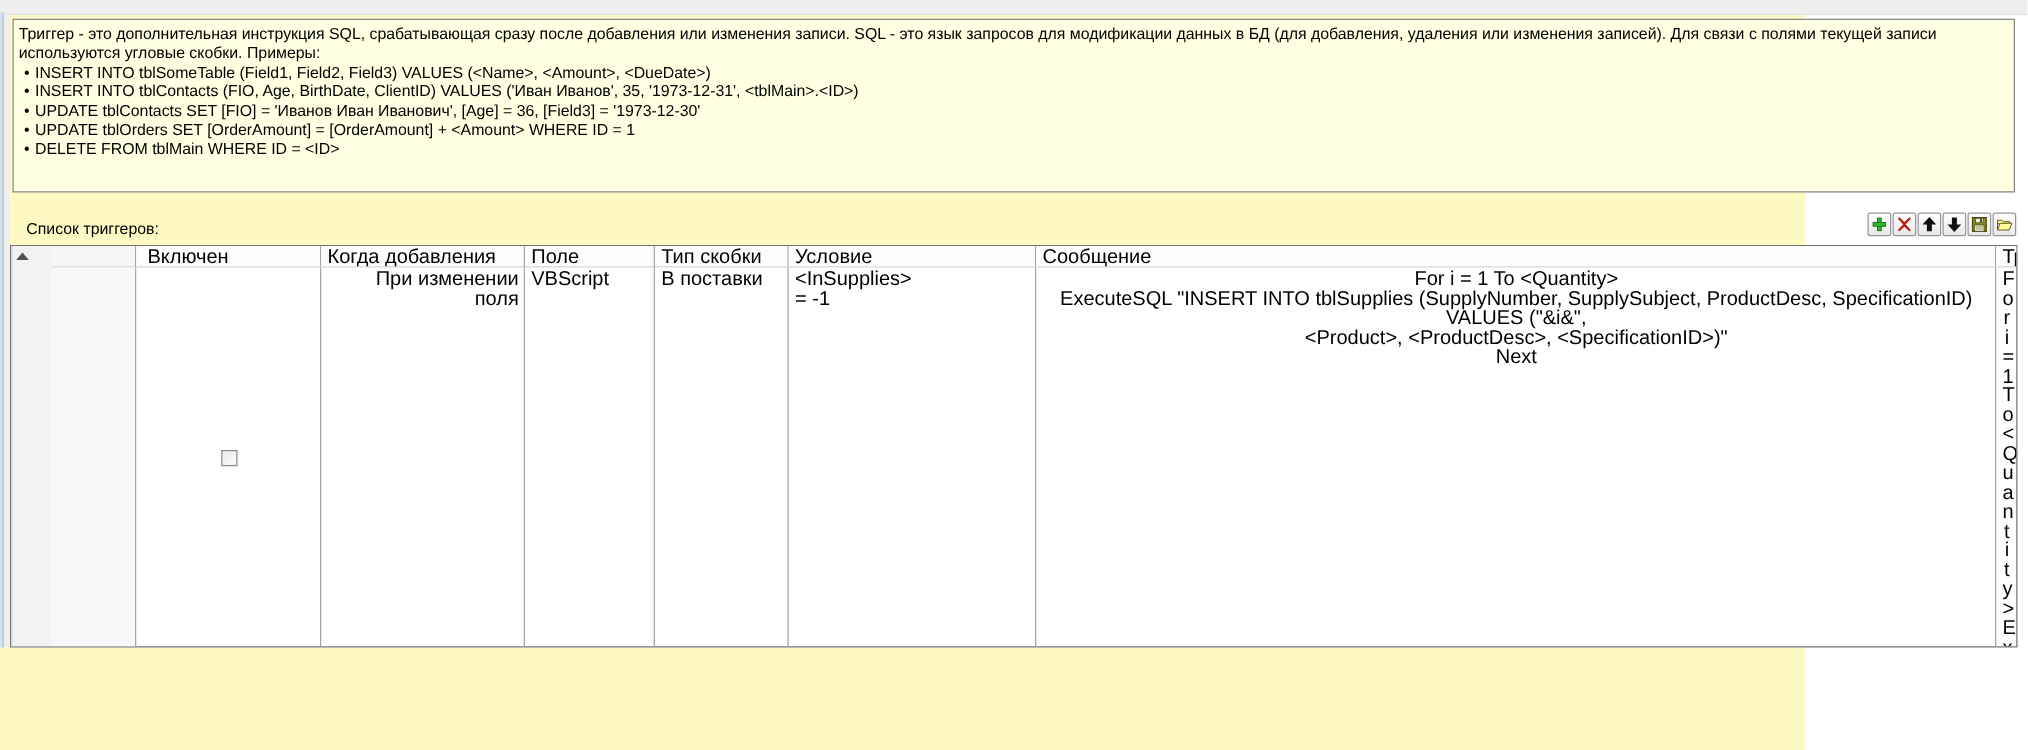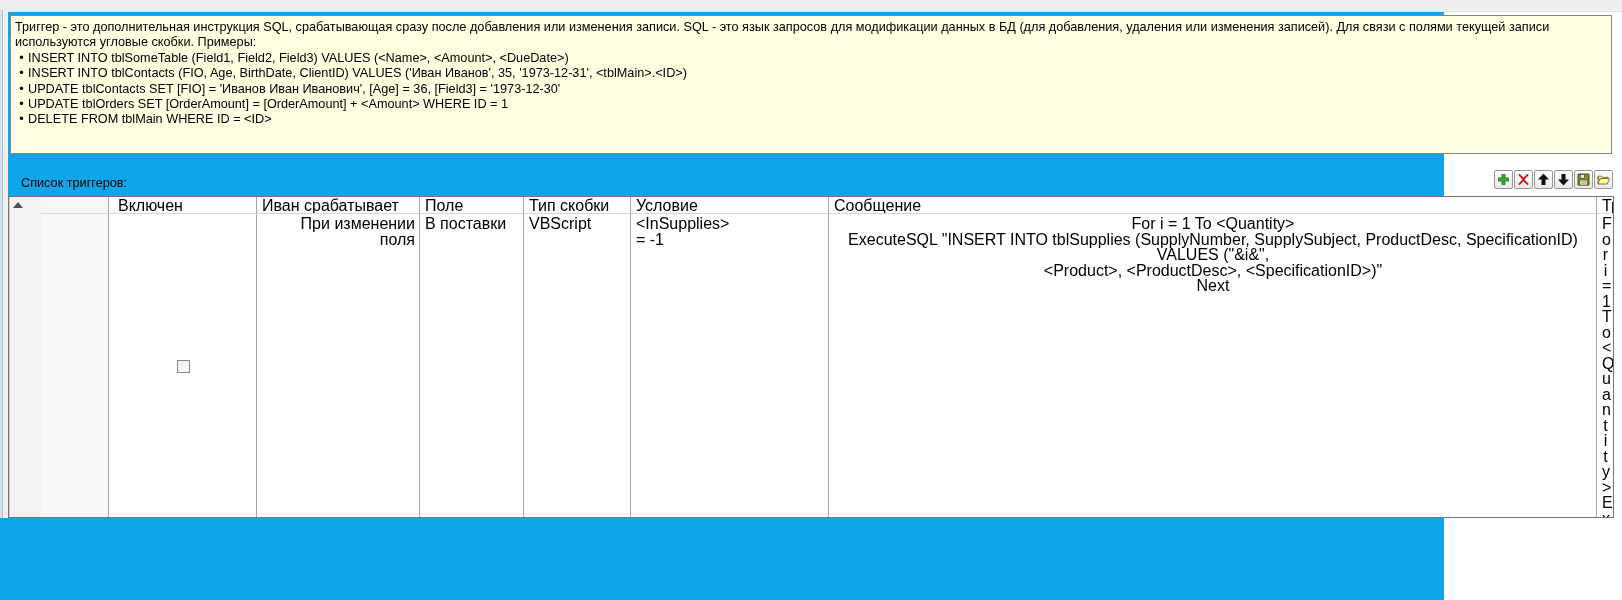--- a/index.html
+++ b/index.html
@@ -1,17 +1,17 @@
 <!DOCTYPE html>
 <html><head>
 <meta charset="utf-8">
 <style>
   * { margin:0; padding:0; box-sizing:border-box; }
   html,body { width:1622px; height:600px; background:#ffffff; font-family:"Liberation Sans", sans-serif; overflow:hidden; }
-  .stage { position:relative; width:1444px; height:600px; background:#0ea5e9; }
+  .stage { position:relative; width:1444px; height:600px; background:#fef9c3; }
 
   
   .top-frame { position:absolute; left:0; top:0; width:1622px; height:12px; background:#efefef; border-bottom:1px solid #e2e2e2; }
   .left-frame { position:absolute; left:0; top:10px; width:8px; height:508px; background:#efefef; }
   .left-frame .accent { position:absolute; left:0; top:0; width:2px; height:100%; background:#cde3f2; }
   .left-frame .mid { position:absolute; left:2px; top:0; width:1px; height:100%; background:#b9b9b9; }
 
   
   .info-panel { position:absolute; left:10px; top:15px; width:1602px; height:139px;
     background:#ffffe1; border:1px solid #868686; padding:4px 6px 0 4px;
@@ -122,37 +122,37 @@
             <path d="M1 11 L1 4" stroke="#5c5c10" stroke-width="0.8"></path>
           </svg>
         </span>
     </button>
   </div>
 
   <div class="grid">
 
     <div class="hcell sel"></div>
     <div class="hcell" style="padding-left:9px;">Включен</div>
-    <div class="hcell">Иван срабатывает</div>
+    <div class="hcell">Когда добавления</div>
     <div class="hcell">Поле</div>
     <div class="hcell">Тип скобки</div>
     <div class="hcell">Условие</div>
     <div class="hcell">Сообщение</div>
     <div class="hcell" style="border-right:none;">Триггер</div>
     <div class="vscroll">
       <span class="arrow-up"></span>
     </div>
 
     <div class="ccell sel"></div>
     <div class="ccell checkbox-cell">
       <span class="checkbox"></span>
     </div>
     <div class="ccell" style="padding-left:4px;text-align:right;">При изменении поля</div>
+    <div class="ccell">VBScript</div>
     <div class="ccell">В поставки</div>
-    <div class="ccell">VBScript</div>
     <div class="ccell"><span class="cond" style="display:inline-block;">&lt;InSupplies&gt; = -1</span></div>
     <div class="ccell pre">For i = 1 To &lt;Quantity&gt;
 ExecuteSQL "INSERT INTO tblSupplies (SupplyNumber, SupplySubject, ProductDesc, SpecificationID) VALUES ("&amp;i&amp;",
 &lt;Product&gt;, &lt;ProductDesc&gt;, &lt;SpecificationID&gt;)"
 Next</div>
     <div class="ccell pre" style="border-right:none;">For i = 1 To &lt;Quantity&gt;
 ExecuteSQL "INSERT INTO tblSupplies (SupplyNumber, SupplySubject, ProductDesc, SpecificationID) VALUES ("&amp;i&amp;",
 &lt;Product&gt;, &lt;ProductDesc&gt;, &lt;SpecificationID&gt;)"
 Next</div>
   </div>

